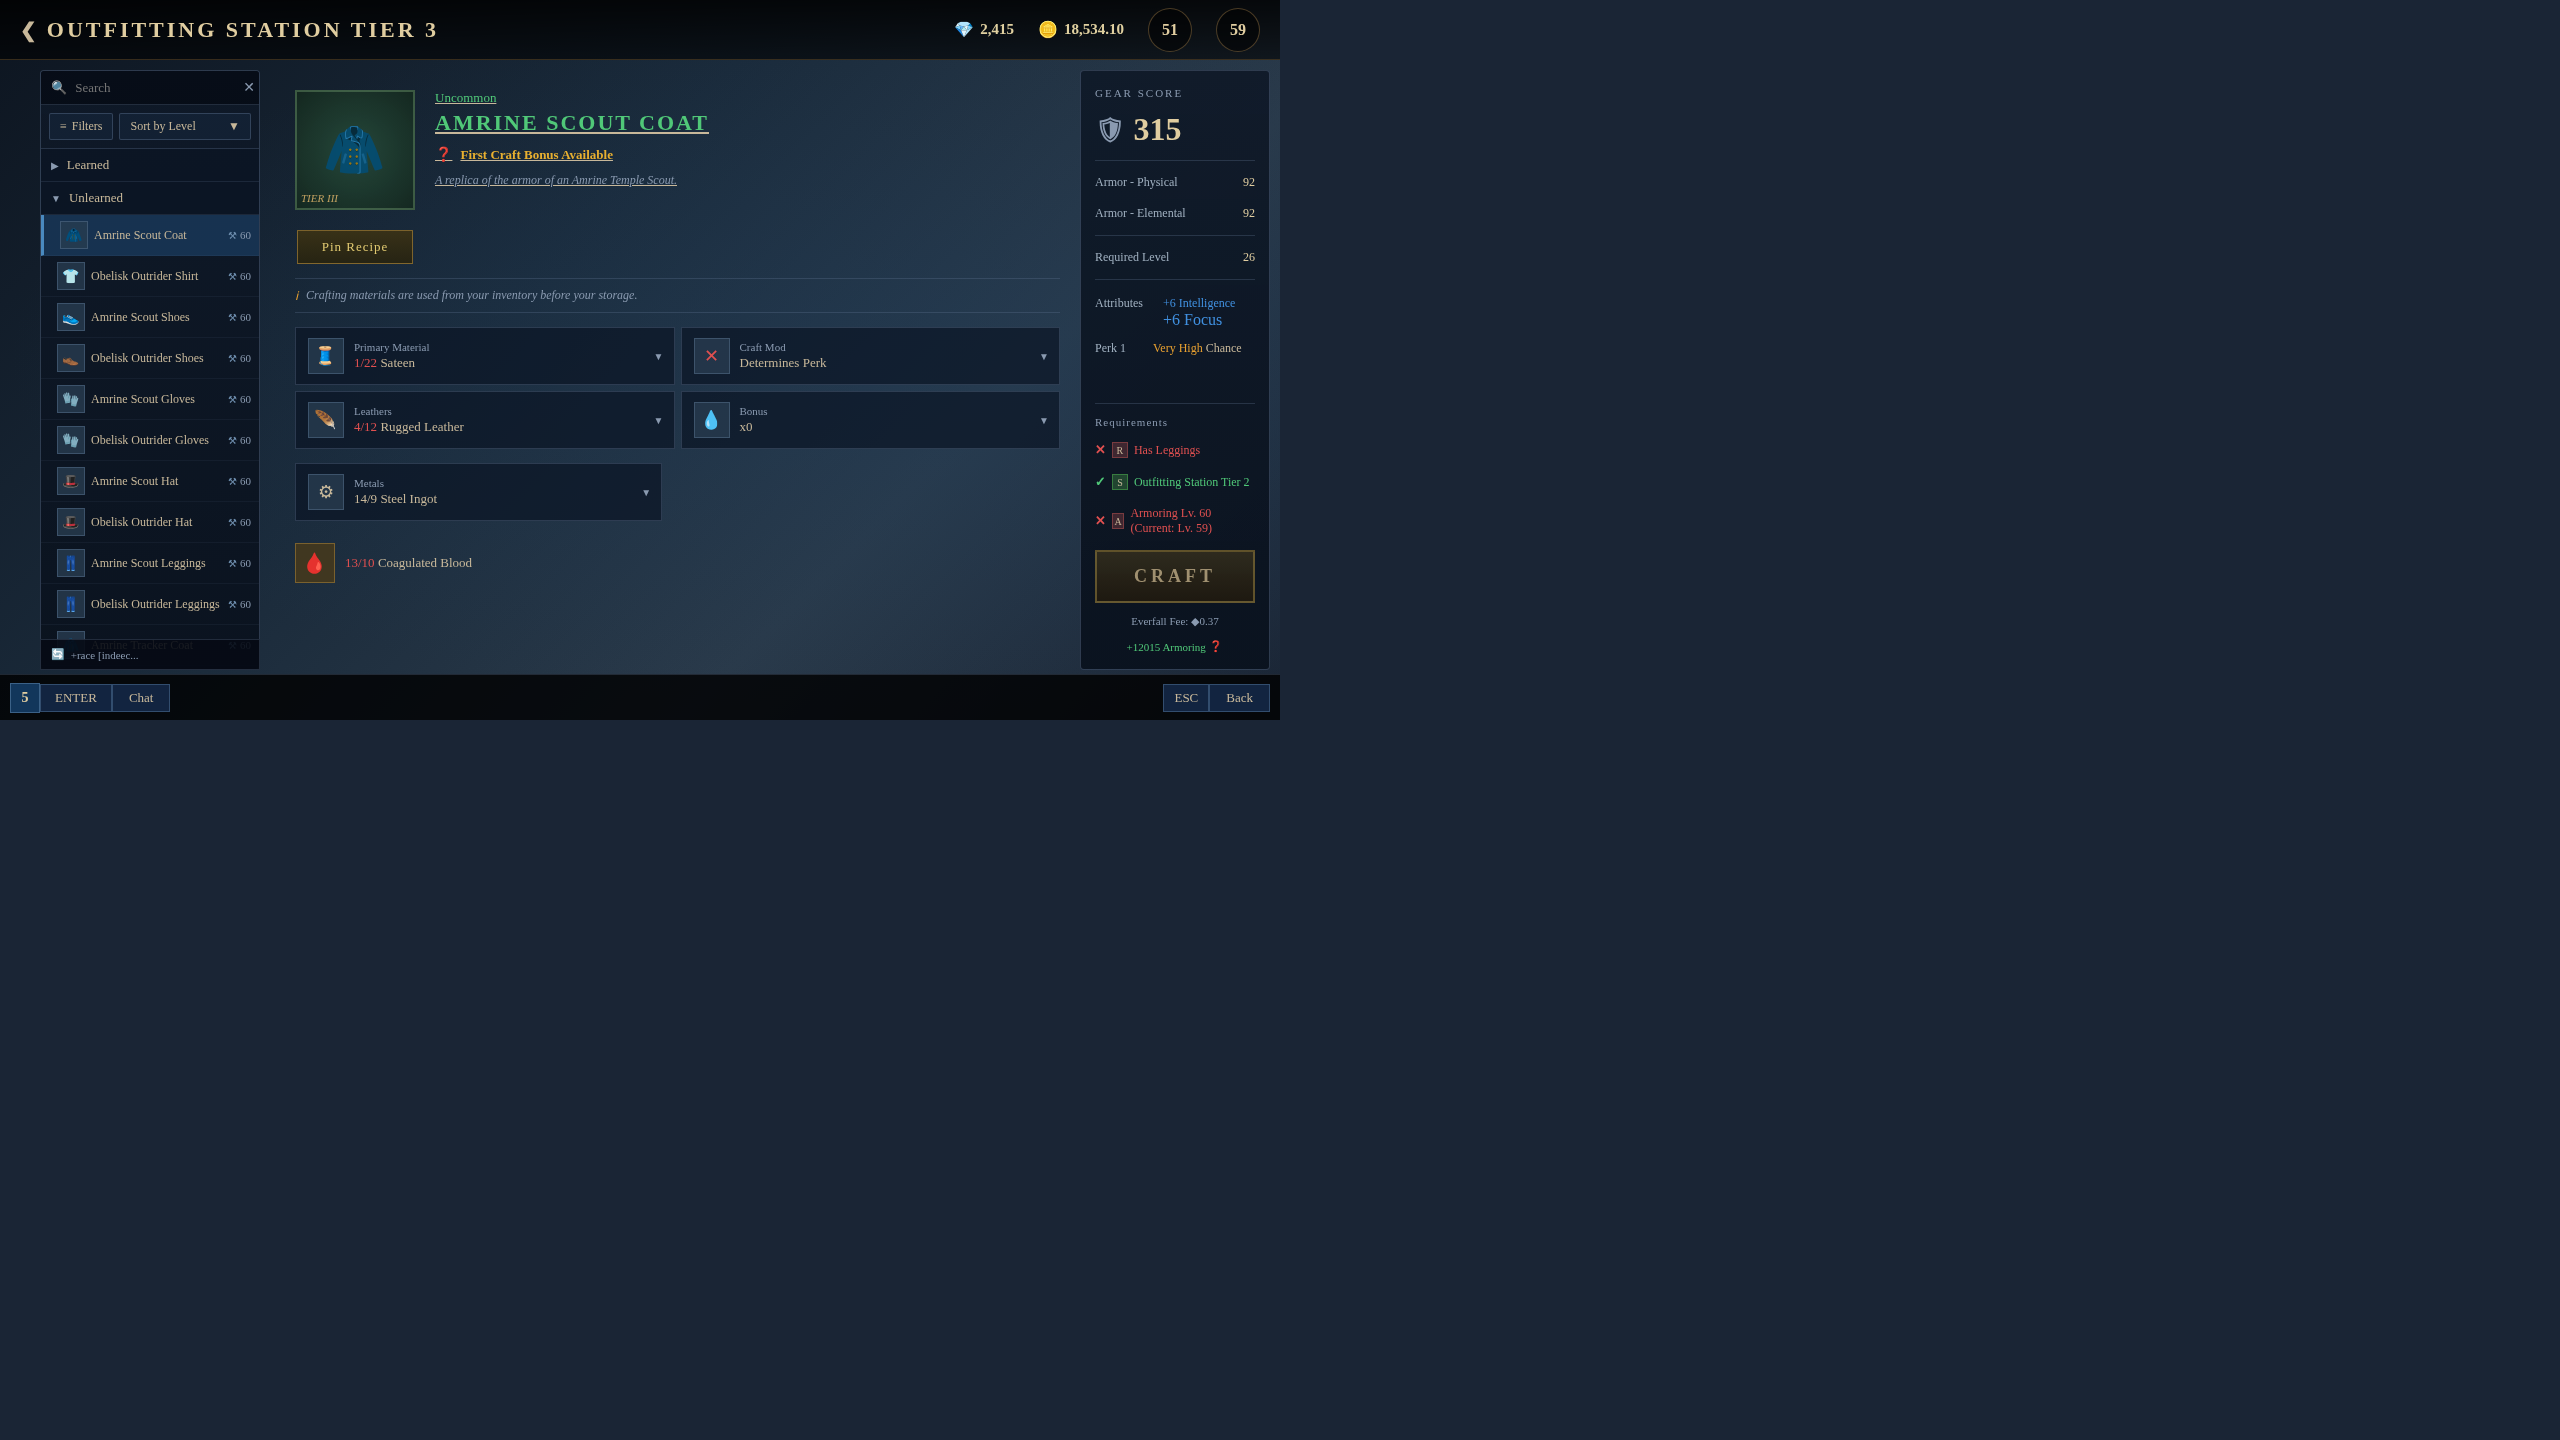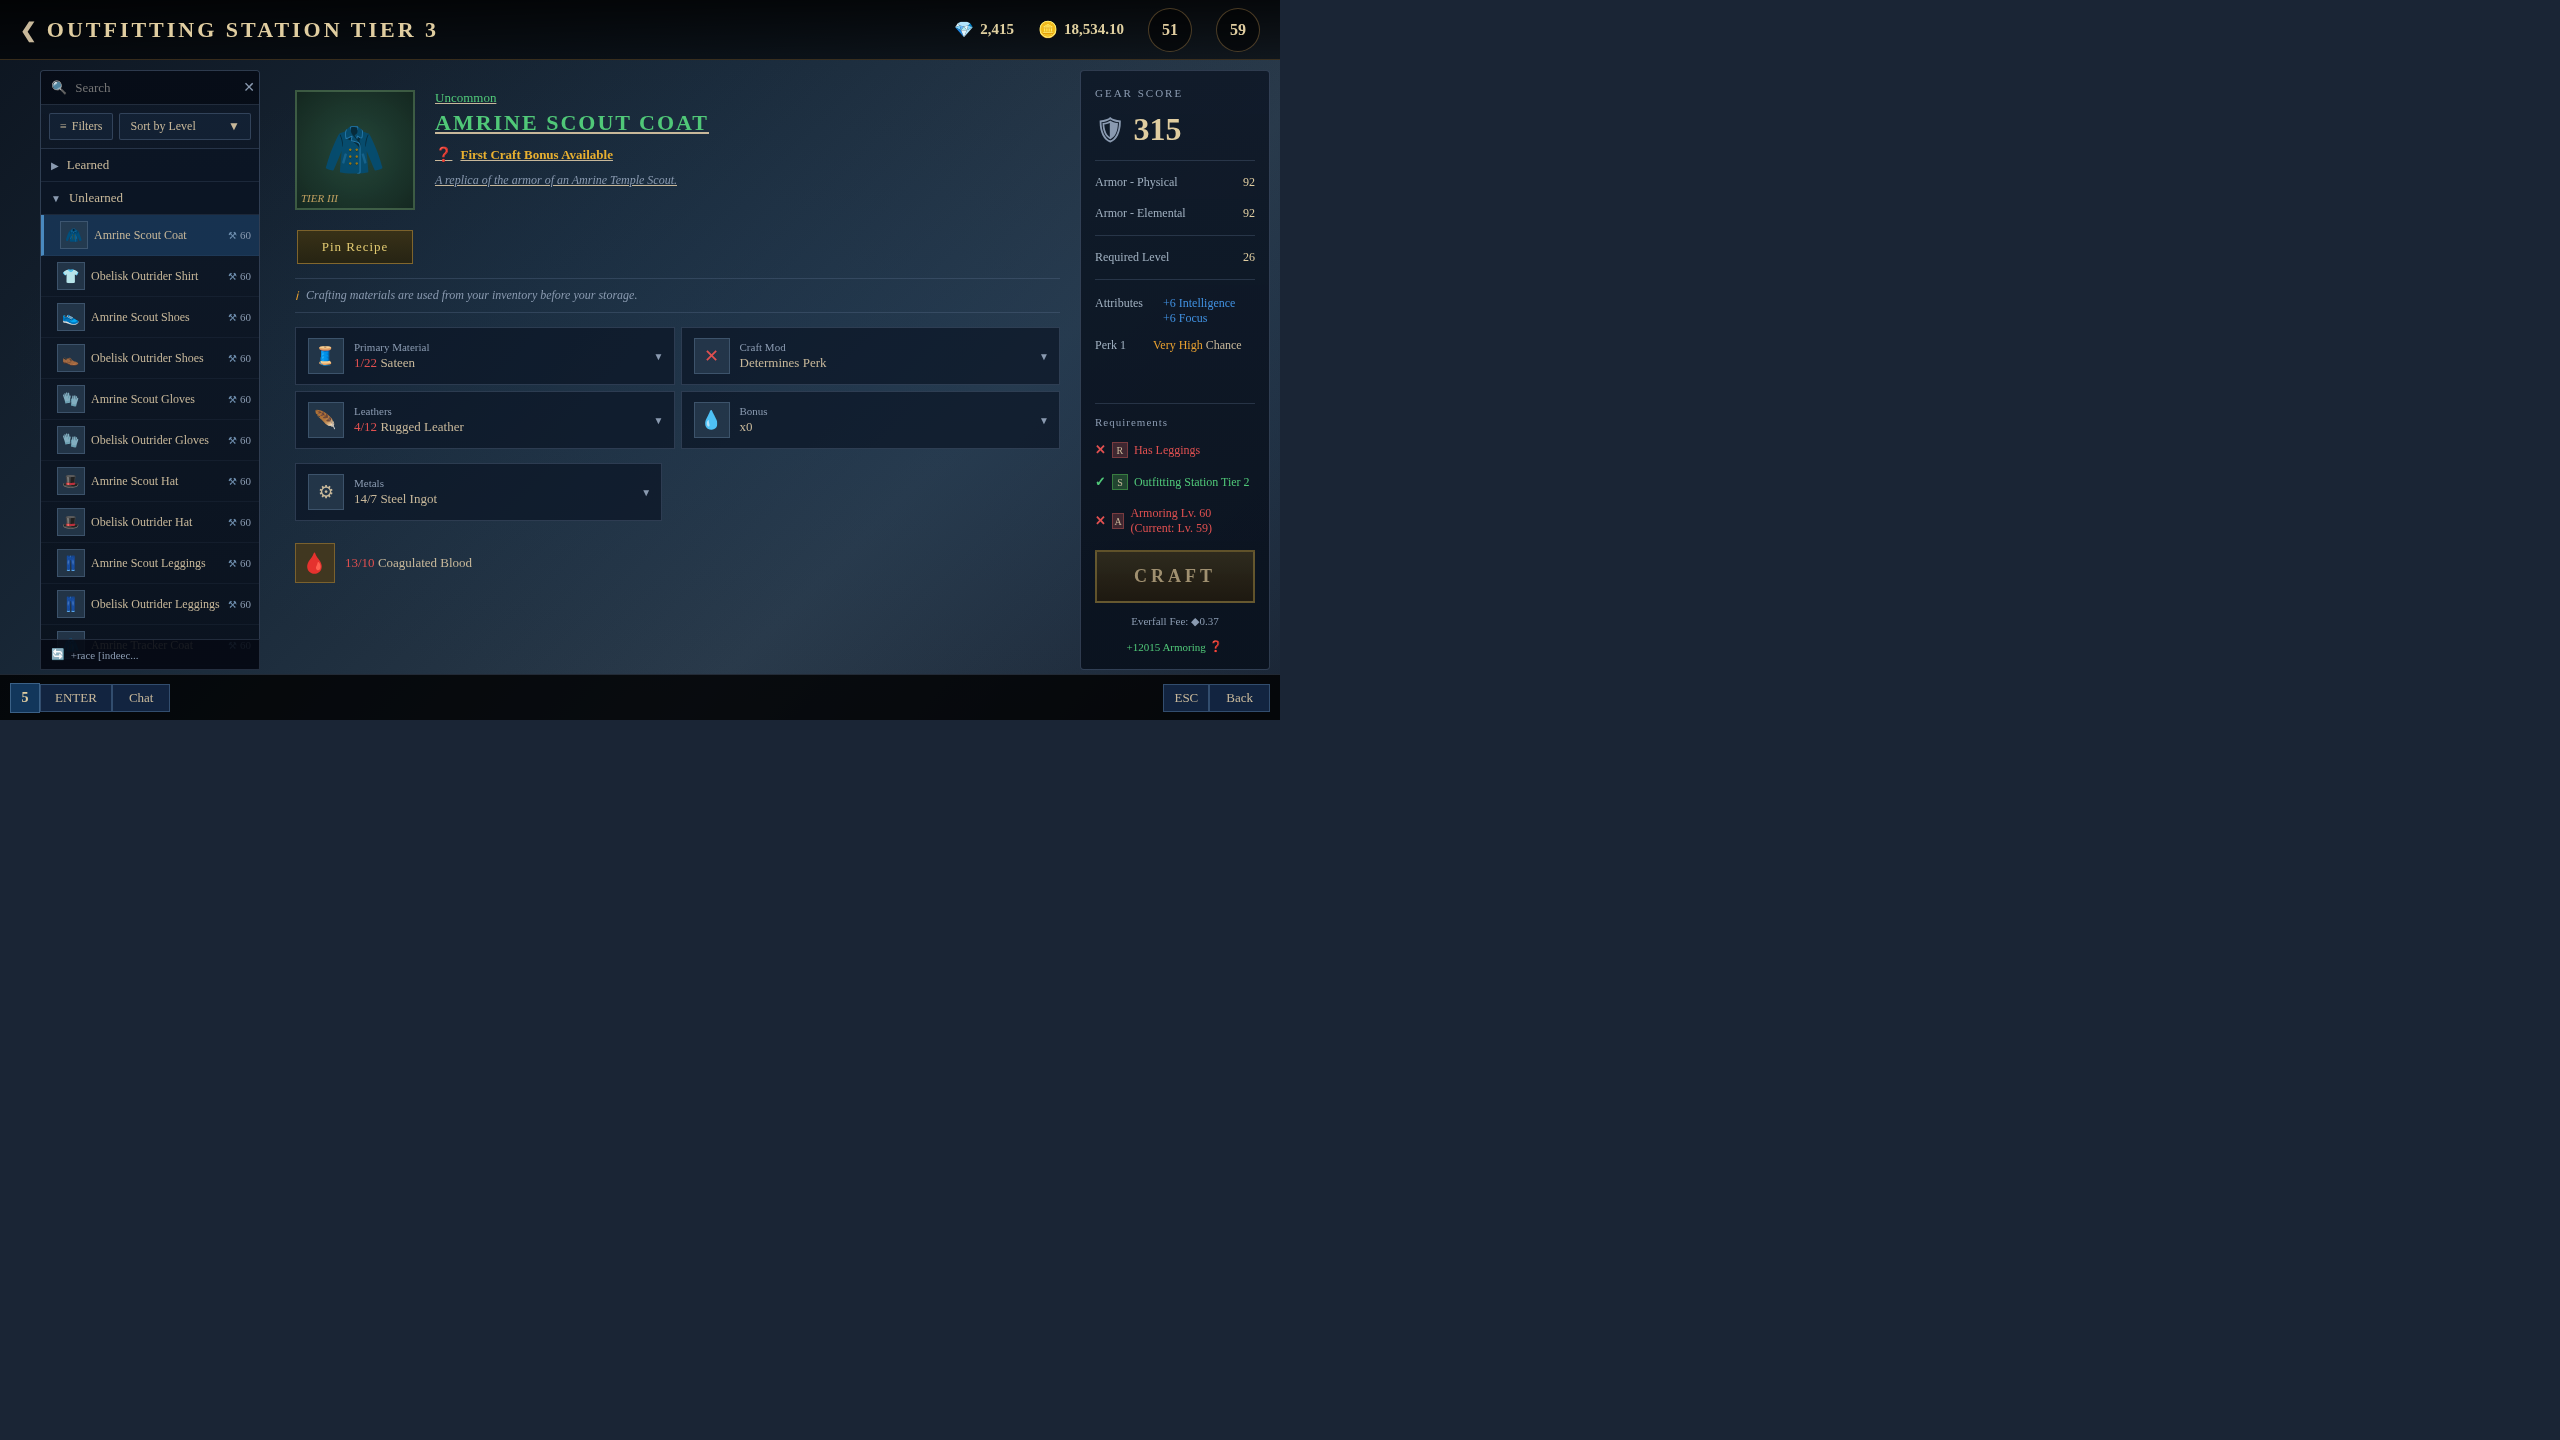--- a/index.html
+++ b/index.html
@@ -525,21 +525,21 @@
       display: flex;
       align-items: center;
       justify-content: center;
       gap: 4px;
     }
 
     .attrs-section { margin-top: 4px; }
     .attrs-row { display: flex; gap: 8px; font-size: 12px; }
     .attrs-label { color: #a0b0c0; min-width: 60px; }
     .attrs-value { color: #4090e0; }
-    .attrs-indent { padding-left: 68px; font-size: 12px; color: #4090e0; }
+    .attrs-indent { padding-left: 68px; font-size: 16px; color: #4090e0; }
     .perk-row { display: flex; gap: 8px; font-size: 12px; }
     .perk-label { color: #a0b0c0; min-width: 50px; }
     .perk-value { color: #c8b89a; }
     .perk-chance { color: #e8a030; }
 
     
     .chat-overlay {
       position: absolute;
       bottom: 50px;
       left: 40px;
@@ -775,21 +775,21 @@
         <div class="mat-value">x0</div>
       </div>
     </div>
   </div>
 
   <div class="material-slot" style="width:48%;">
     <div class="mat-icon">⚙</div>
     <div class="mat-info">
       <div class="mat-label">Metals</div>
       <div class="mat-value">
-        <span>14/7</span>
+        <span>14/9</span>
         <span>Steel Ingot</span>
       </div>
     </div>
   </div>
 
   <div class="extra-material">
     <div class="extra-icon">🩸</div>
     <div class="extra-label">
       <span class="insufficient">13/10</span>
       <span>Coagulated Blood</span>

